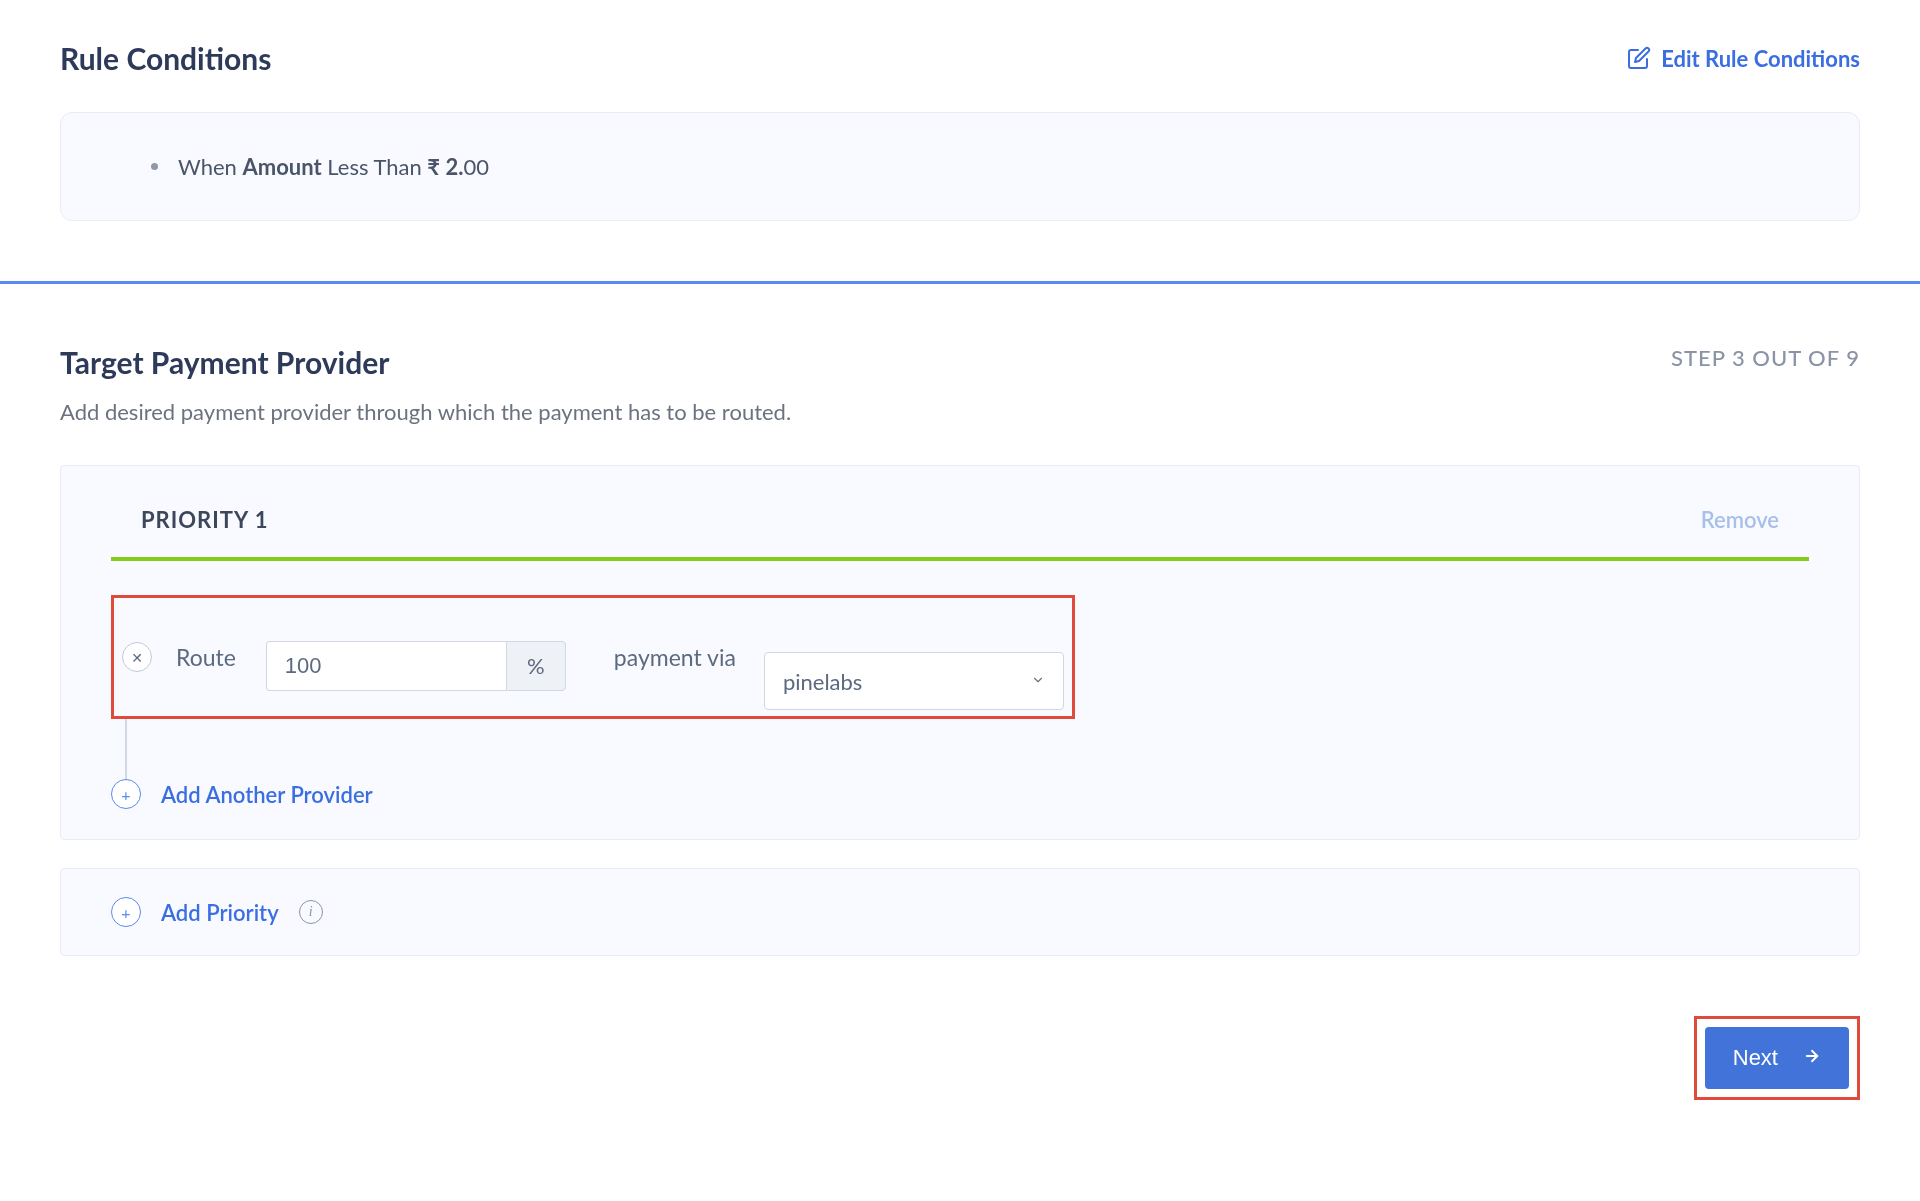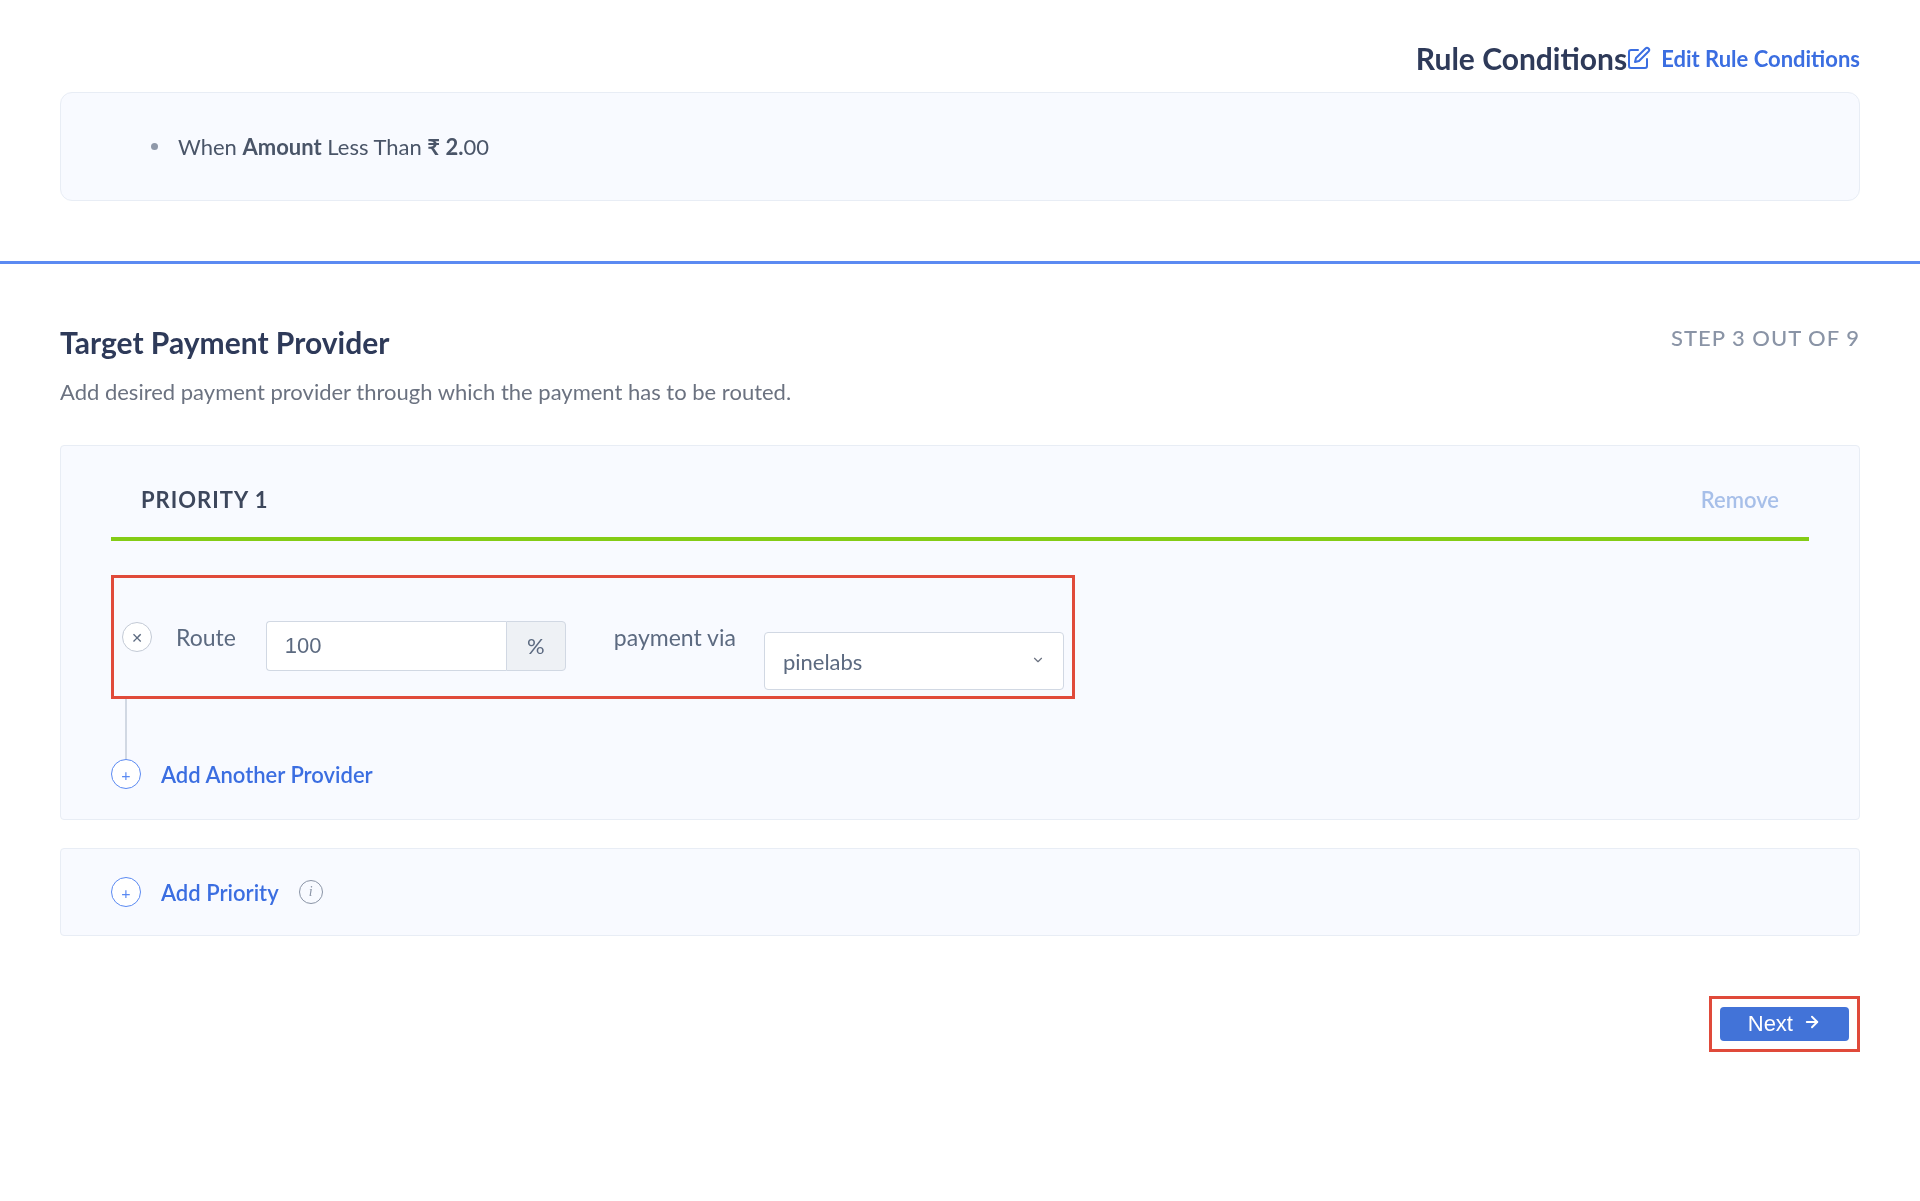--- a/index.html
+++ b/index.html
@@ -14,23 +14,23 @@
       width: 1920px;
       min-height: 1201px;
       padding: 40px 0;
     }
     .container {
       padding: 0 60px;
     }
     
     .header-row {
       display: flex;
-      justify-content: flex-end;
-      align-items: center;
-      margin-bottom: 16px;
+      justify-content: space-between;
+      align-items: center;
+      margin-bottom: 36px;
     }
     .section-title {
       font-size: 30px;
       font-weight: 700;
       color: #2e3a59;
     }
     .edit-link {
       display: flex;
       align-items: center;
       gap: 10px;
@@ -270,27 +270,27 @@
       justify-content: flex-end;
       margin-top: 60px;
     }
     .next-highlight {
       border: 3px solid #e04a3a;
       padding: 8px;
     }
     .next-button {
       background: #4273d8;
       color: #fff;
-      padding: 4px 28px;
+      padding: 18px 28px;
       border-radius: 4px;
       font-size: 22px;
       cursor: pointer;
       display: flex;
       align-items: center;
-      gap: 10px;
+      gap: 25px;
       border: none;
     }
   </style>
 </head>
 <body>
 
 <div class="container">
   <div class="header-row">
     <div class="section-title">Rule Conditions</div>
     <div class="edit-link">

